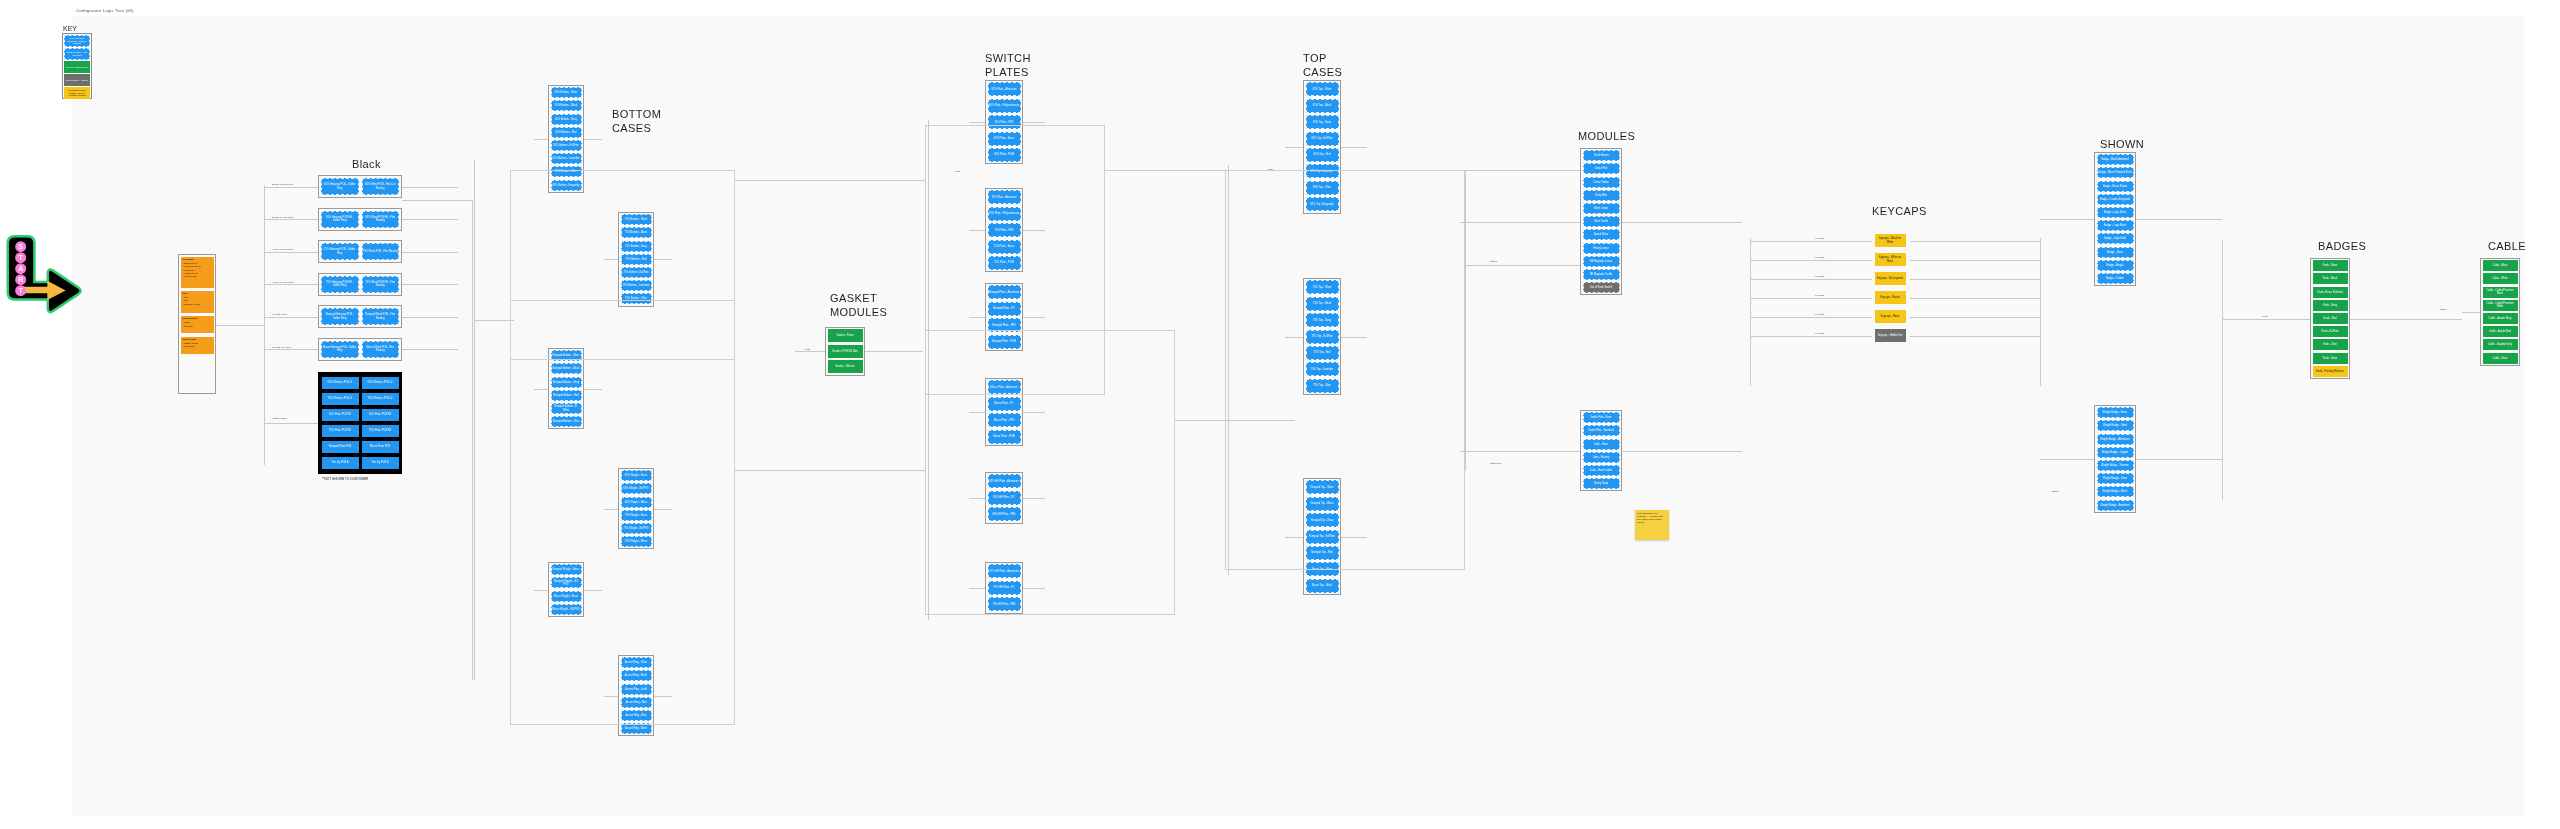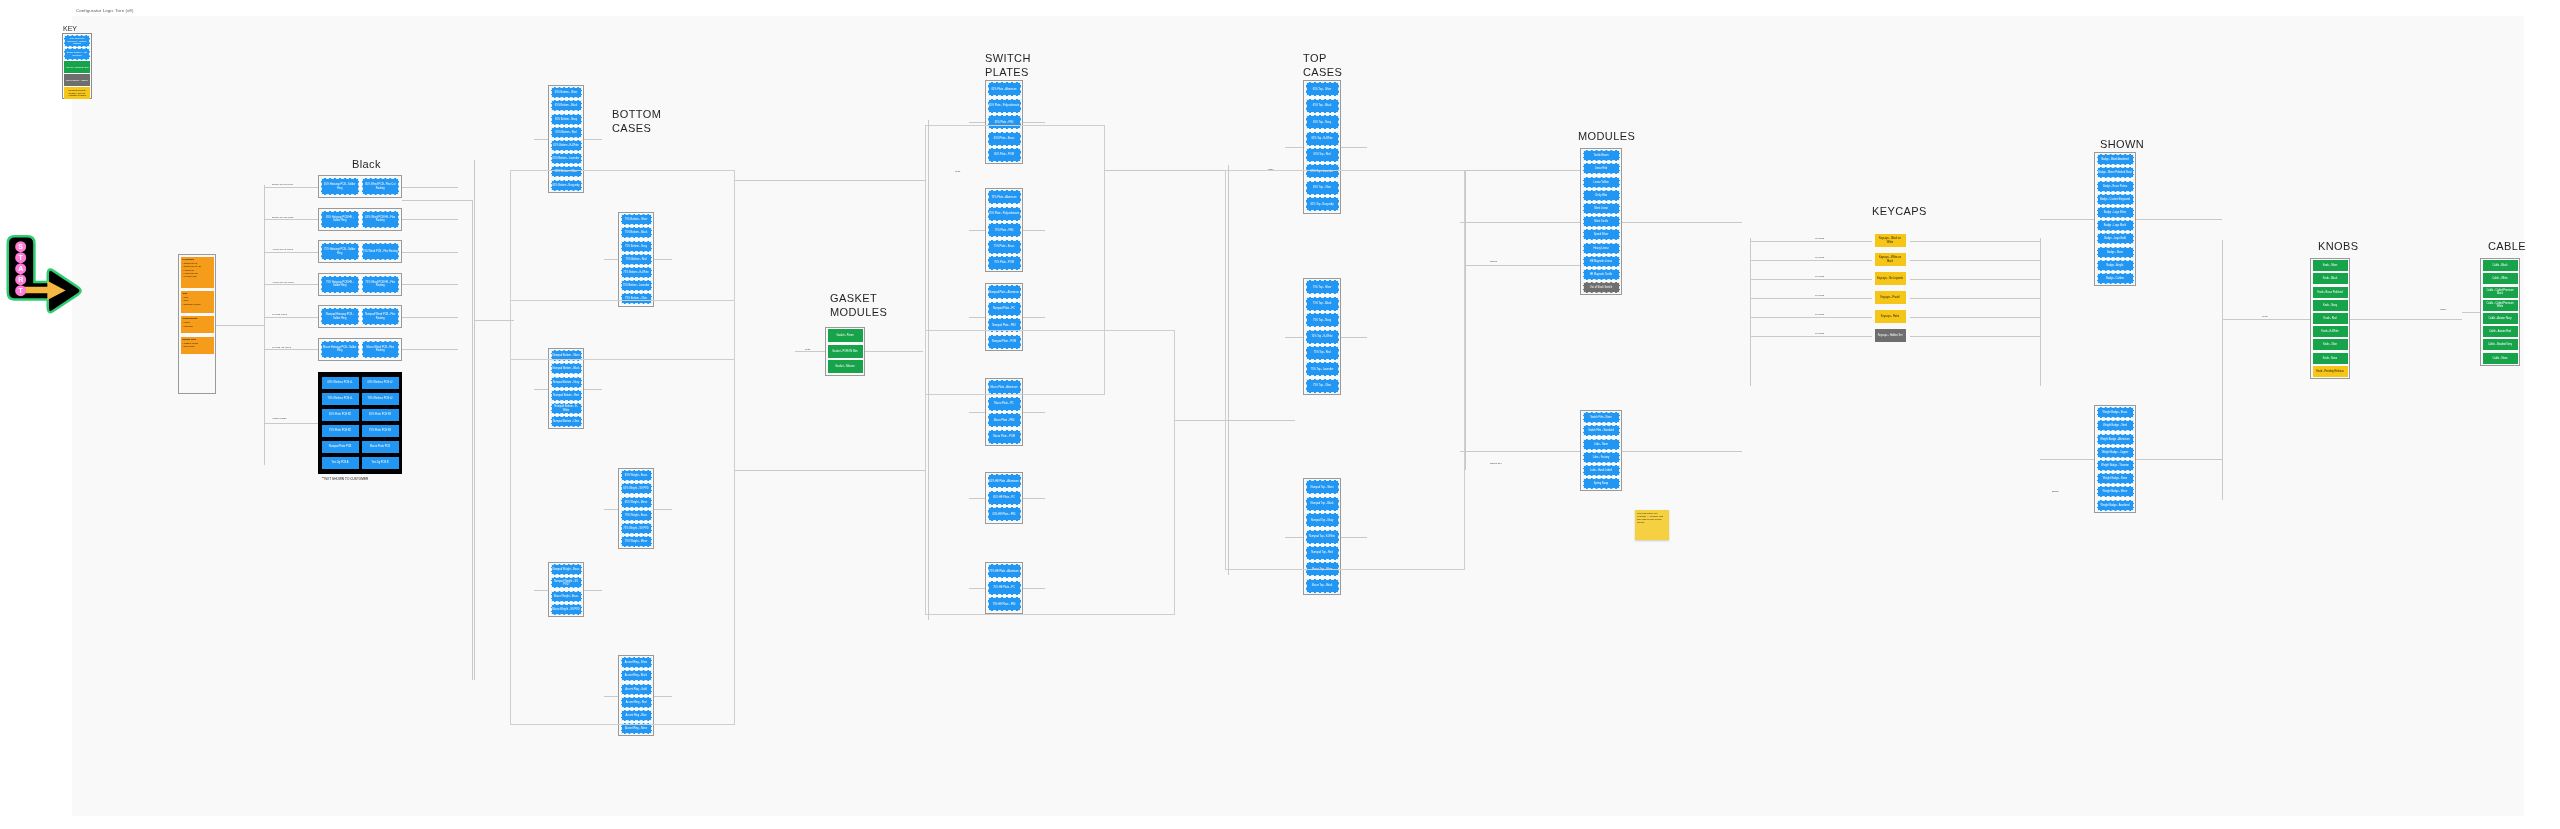--- a/index.html
+++ b/index.html
@@ -121,21 +121,21 @@
 CASES</div>
     <div class="hdr" style="left:985px;top:52px;">SWITCH
 PLATES</div>
     <div class="hdr" style="left:1303px;top:52px;">TOP
 CASES</div>
     <div class="hdr" style="left:830px;top:292px;">GASKET
 MODULES</div>
     <div class="hdr" style="left:1578px;top:130px;">MODULES</div>
     <div class="hdr" style="left:1872px;top:205px;">KEYCAPS</div>
     <div class="hdr" style="left:2100px;top:138px;">SHOWN</div>
-    <div class="hdr" style="left:2318px;top:240px;">KNOBS</div>
+    <div class="hdr" style="left:2318px;top:240px;">BADGES</div>
     <div class="hdr" style="left:2488px;top:240px;">CABLE</div>
     <div class="frame" style="left:178px;top:254px;width:38px;height:140px;"></div>
     <div class="node orange" style="left:180.5px;top:256.5px;width:33px;height:31px;justify-content:flex-start;align-items:flex-start;text-align:left;padding:1.6px 2px;flex-direction:column;">
       <div style="font-weight: bold; font-size: 2.5px; margin-bottom: 1px;">Keyboard</div>
       <div style="font-size: 2.3px; line-height: 3.2px;">• Soarer 65 Kit</div>
       <div style="font-size: 2.3px; line-height: 3.2px;">• Soarer 65 Kit HE</div>
       <div style="font-size: 2.3px; line-height: 3.2px;">• Alumin 75</div>
       <div style="font-size: 2.3px; line-height: 3.2px;">• Alumin 75 HE</div>
       <div style="font-size: 2.3px; line-height: 3.2px;">• Keypad 6.25</div>
     </div>

